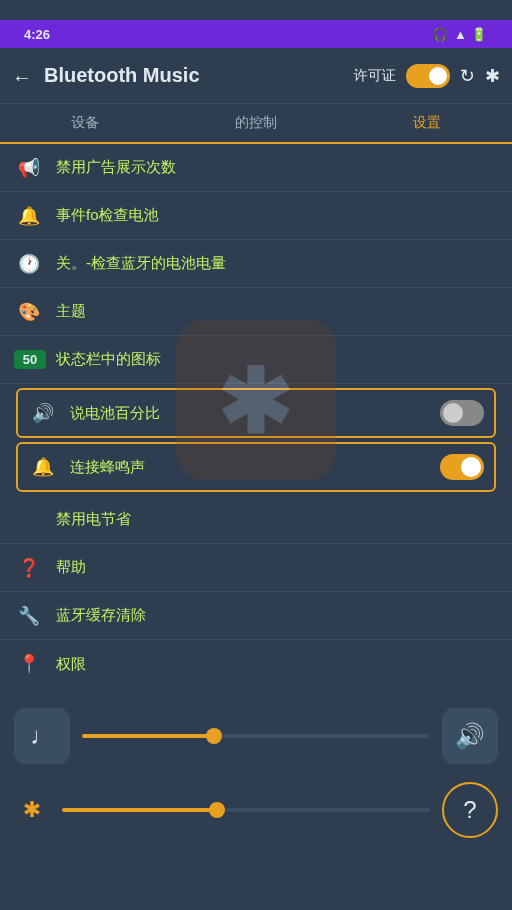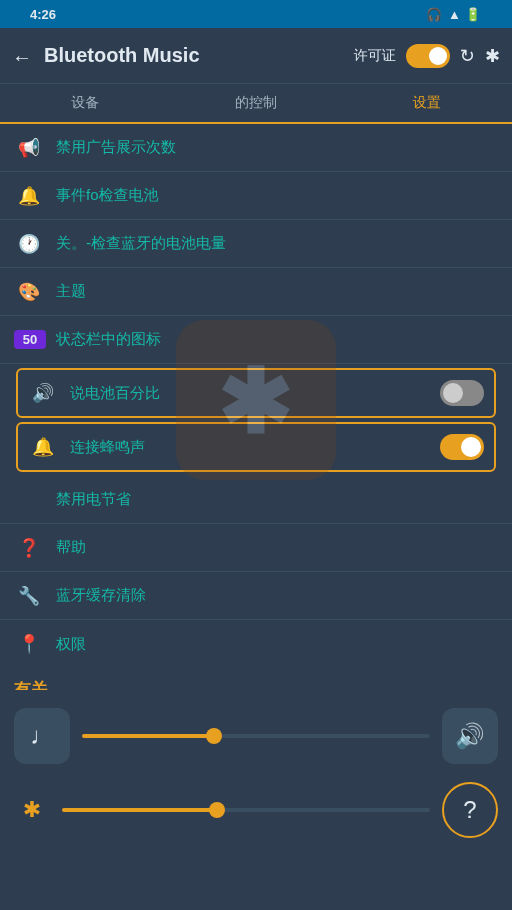--- a/index.html
+++ b/index.html
@@ -11,23 +11,24 @@
       color: #e0e8f0;
       overflow: hidden;
       position: relative;
     }
 
     
     .status-bar {
       display: flex;
       justify-content: space-between;
       align-items: center;
-      padding: 6px 30px;
-      background: #0369a1;
+      padding: 6px 24px;
+      background: #6d28d9;
       height: 28px;
+      margin-top: 20px;
     }
     .status-time {
       font-size: 13px;
       font-weight: bold;
       color: #e0e8f0;
     }
     .status-icons {
       display: flex;
       align-items: center;
       gap: 5px;
@@ -139,21 +140,21 @@
     .setting-icon {
       width: 32px;
       min-width: 32px;
       text-align: center;
       font-size: 18px;
       color: #a0b0c0;
       margin-right: 10px;
     }
     .setting-text {
       font-size: 15px;
-      color: #14b8a6;
+      color: #bef264;
       flex: 1;
     }
     .setting-item-highlighted {
       border: 2px solid #e8a020;
       border-radius: 6px;
       margin: 4px 8px;
       padding: 10px 10px;
       display: flex;
       align-items: center;
       background: #2e3d4f;
@@ -391,21 +392,21 @@
     <span class="setting-icon">🕐</span>
     <span class="setting-text">关。-检查蓝牙的电池电量</span>
   </div>
 
   <div class="setting-item">
     <span class="setting-icon">🎨</span>
     <span class="setting-text">主题</span>
   </div>
 
   <div class="setting-item">
-    <span class="setting-icon" style="font-size:13px;font-weight:bold;background:#6d28d9;border-radius:4px;padding:2px 4px;color:#e0e8f0;">50</span>
+    <span class="setting-icon" style="font-size:13px;font-weight:bold;background:#15803d;border-radius:4px;padding:2px 4px;color:#e0e8f0;">50</span>
     <span class="setting-text">状态栏中的图标</span>
   </div>
 
   <div style="margin: 4px 8px;">
     <div class="setting-item-highlighted">
       <span class="setting-icon">🔊</span>
       <span class="setting-text">说电池百分比</span>
       <div class="list-toggle off"></div>
     </div>
   </div>

